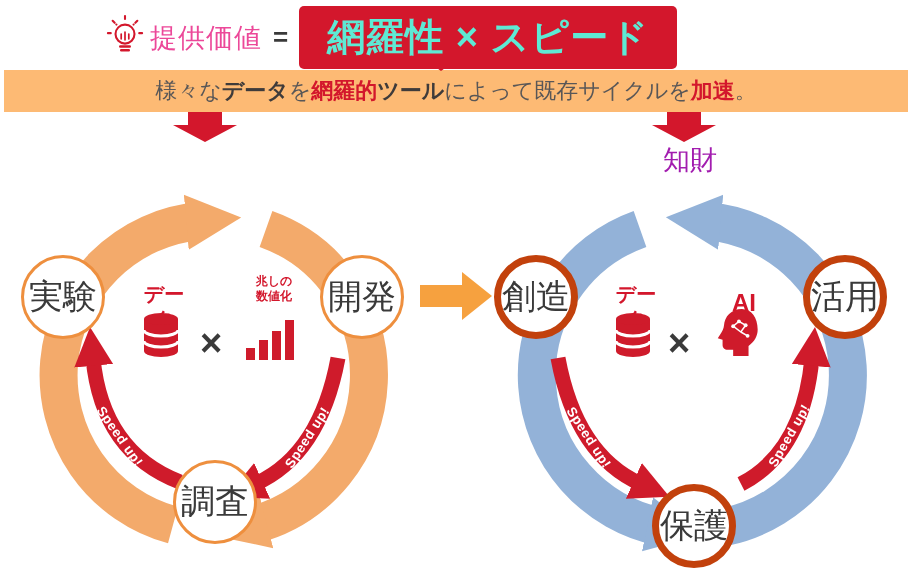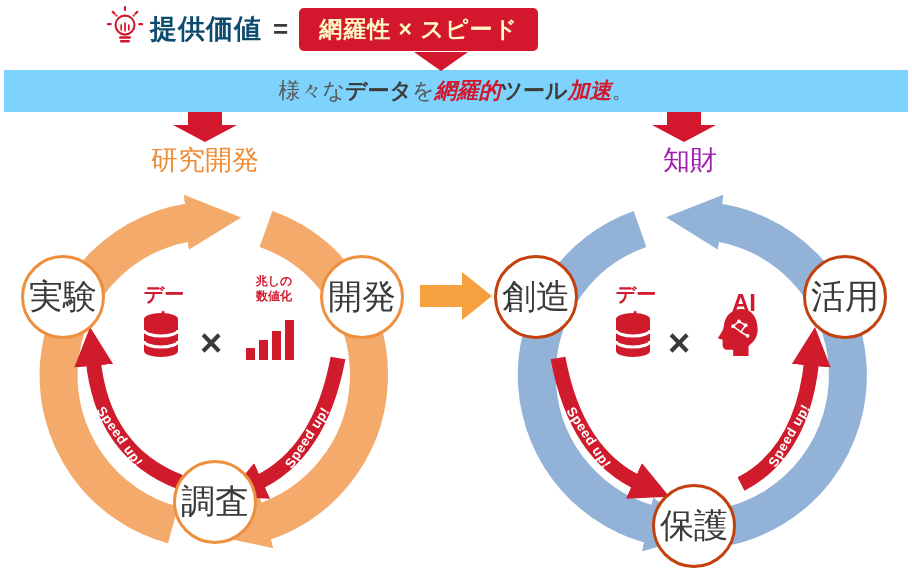--- a/index.html
+++ b/index.html
@@ -2,47 +2,47 @@
 <html><head>
 <meta charset="utf-8">
 <style>
   html,body{margin:0;padding:0;background:#fff;}
   body{font-family:"Liberation Sans","DejaVu Sans",sans-serif;}
   .canvas{position:relative;width:912px;height:580px;background:#fff;overflow:hidden;}
   .abs{position:absolute;}
 
   
   .header{left:106px;top:6px;display:flex;align-items:center;gap:6px;z-index:5;}
-  .header-label{font-size:27px;color:#0c4a6e;font-weight:700;letter-spacing:1px;}
+  .header-label{font-size:27px;color:#ec4899;font-weight:400;letter-spacing:1px;}
   .equals{font-size:26px;color:#3a3a3a;font-weight:700;margin:0 5px;}
-  .value-box{background:#d3172c;color:#fef9c3;font-size:23px;font-weight:700;padding:6px 20px;border-radius:5px;letter-spacing:1px;white-space:nowrap;}
+  .value-box{background:#d3172c;color:#5eead4;font-size:38px;font-weight:700;padding:6px 28px;border-radius:5px;letter-spacing:1px;white-space:nowrap;}
 
   .chevron{left:414px;top:52px;width:0;height:0;border-left:27px solid transparent;border-right:27px solid transparent;border-top:19px solid #d3172c;z-index:4;}
 
   
-  .banner{left:4px;top:70px;width:904px;height:42px;background:#7dd3fc;display:flex;align-items:center;justify-content:center;font-size:22px;color:#595757;white-space:nowrap;z-index:2;}
+  .banner{left:4px;top:70px;width:904px;height:42px;background:#fdba74;display:flex;align-items:center;justify-content:center;font-size:22px;color:#595757;white-space:nowrap;z-index:2;}
   .banner .bd{font-weight:700;color:#3f3b3a;}
-  .banner .br{font-weight:700;color:#d3172c;font-style:italic;}
+  .banner .br{font-weight:700;color:#d3172c;}
 
   .down-arrow{z-index:2;}
   .da-left{left:173px;top:112px;}
   .da-right{left:652px;top:112px;}
 
   .cycle-title{font-size:27px;font-weight:500;text-align:center;width:160px;z-index:2;}
   .rnd-title{left:125px;top:142px;color:#f08b33;}
   .ip-title{left:610px;top:142px;color:#a21caf;}
 
   
   .ring-svg{left:0;top:0;z-index:1;}
   .speed-text{font-size:13.5px;font-weight:700;fill:#fff;letter-spacing:.5px;}
 
   
   .node{width:84px;height:84px;border-radius:50%;background:#fff;display:flex;align-items:center;justify-content:center;font-size:34px;color:#3a3a3a;z-index:3;box-sizing:border-box;}
   .node-orange{border:3px solid #ee8f3e;}
-  .node-blue{border:3px solid #c2410c;}
+  .node-blue{border:7px solid #c2410c;}
   .n-exp{left:21px;top:255px;}
   .n-dev{left:320px;top:255px;}
   .n-res{left:173px;top:460px;}
   .n-cre{left:494px;top:255px;}
   .n-uti{left:803px;top:255px;}
   .n-pro{left:652px;top:484px;}
 
   
   .formula-label{font-weight:700;color:#d3172c;text-align:center;z-index:2;line-height:1.25;}
   .data-l{left:134px;top:282px;width:60px;font-size:20px;}
@@ -85,32 +85,32 @@
   </div>
 
   <div class="abs chevron"></div>
 
   <div class="abs banner">
     <span>様々な</span>
       <span class="bd">データ</span>
       <span>を</span>
       <span class="br">網羅的</span>
       <span class="bd">ツール</span>
+      <span>によって既存サイクルを</span>
       <span class="br">加速</span>
       <span>。</span>
   </div>
 
   <svg class="abs down-arrow da-left" width="64" height="30">
     <polygon points="15,0 49,0 49,13 64,13 32,30 0,13 15,13" fill="#d3172c"></polygon>
   </svg>
   <svg class="abs down-arrow da-right" width="64" height="30">
     <polygon points="15,0 49,0 49,13 64,13 32,30 0,13 15,13" fill="#d3172c"></polygon>
   </svg>
 
-  <div class="abs cycle-title rnd-title">研究開発</div>
   <div class="abs cycle-title ip-title">知財</div>
 
   <svg class="abs ring-svg" width="912" height="580" viewBox="0 0 912 580">
     <defs>
       <marker id="mO" viewBox="0 0 10 10" refX="2.5" refY="5" markerWidth="1.45" markerHeight="1.75" orient="auto" markerUnits="strokeWidth">
         <path d="M0 0 L10 5 L0 10 Z" fill="#f3aa6b"></path>
       </marker>
       <marker id="mB" viewBox="0 0 10 10" refX="2.5" refY="5" markerWidth="1.45" markerHeight="1.75" orient="auto" markerUnits="strokeWidth">
         <path d="M0 0 L10 5 L0 10 Z" fill="#93b2d8"></path>
       </marker>

